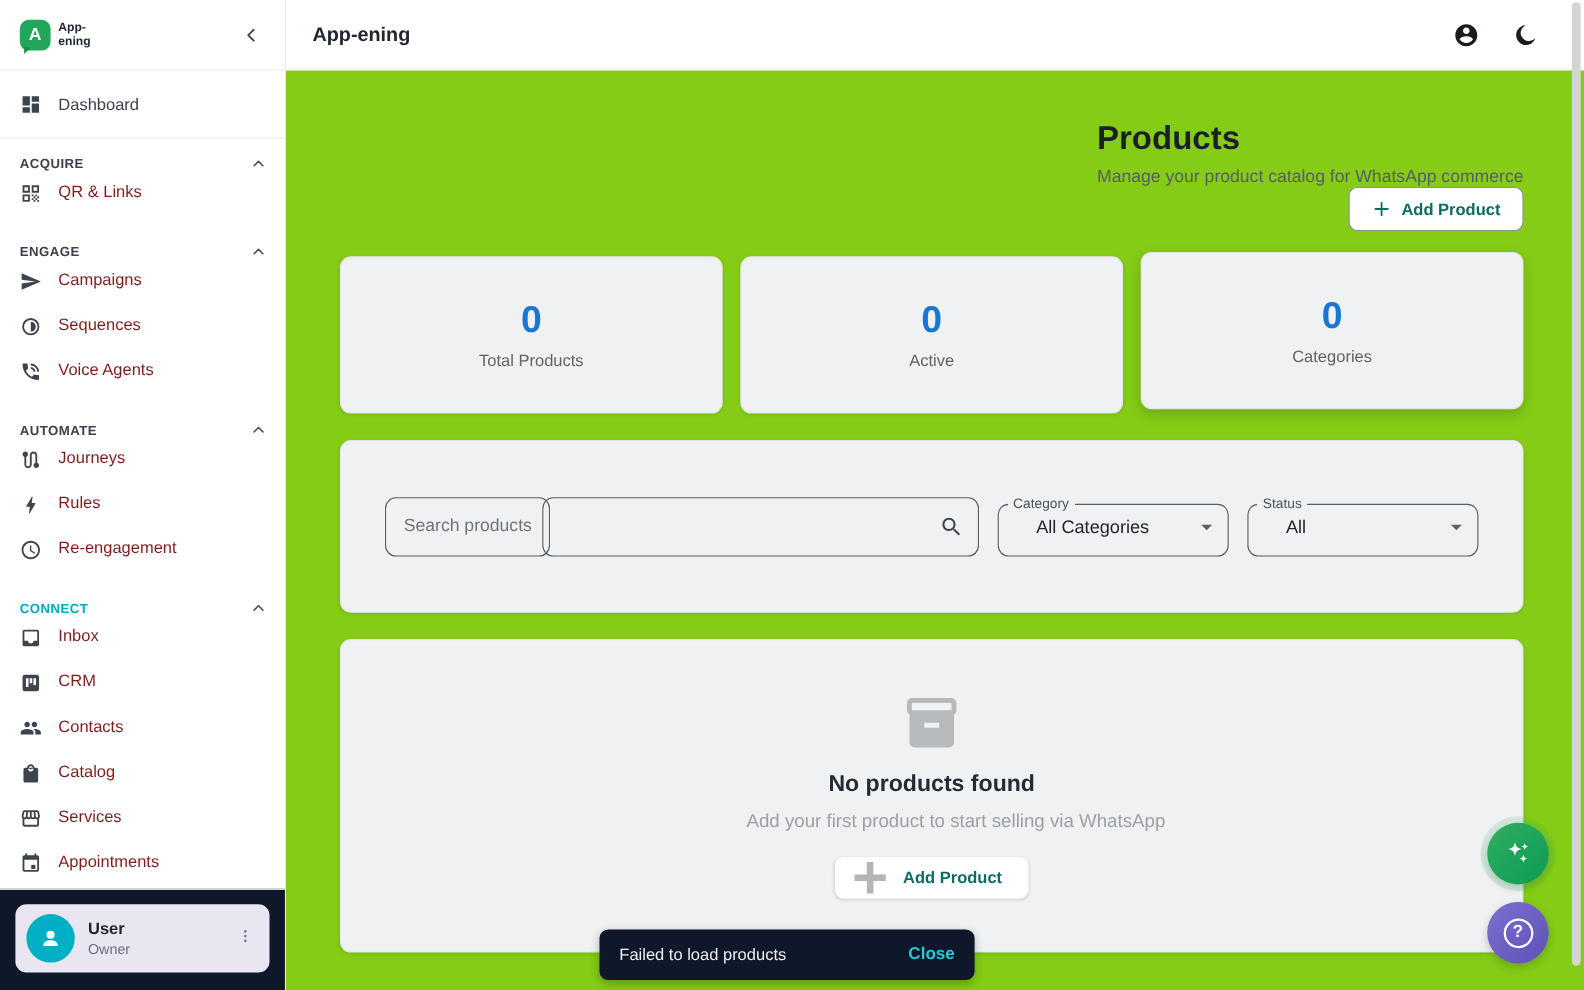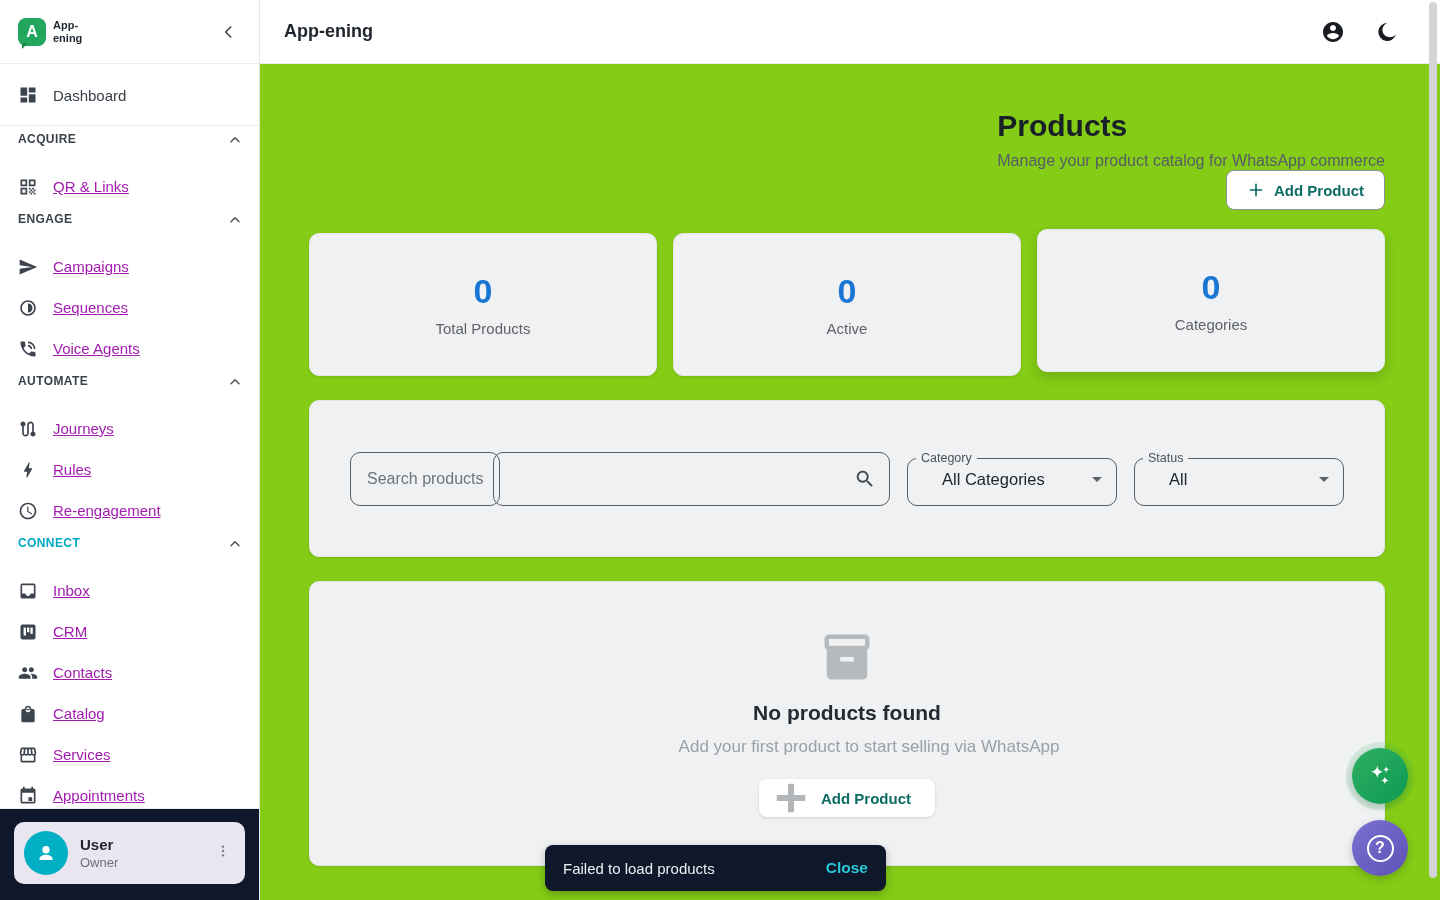--- a/index.html
+++ b/index.html
@@ -13,25 +13,25 @@
   .logo-wrap { display:flex; align-items:center; gap:7px; }
   .logo-badge { position:relative; width:28px; height:28px; background:#21a65b; border-radius:8px; display:flex; align-items:center; justify-content:center; color:#fff; font-weight:700; font-size:16px; }
   .logo-badge::after { content:""; position:absolute; left:4px; bottom:-3px; width:0; height:0; border-left:6px solid #178a4a; border-bottom:6px solid transparent; }
   .logo-text { font-size:11px; font-weight:700; color:#1d2732; line-height:1.1; }
   .collapse-btn { width:28px; height:28px; display:flex; align-items:center; justify-content:center; cursor:pointer; color:#3c434c; }
 
   .sb-nav { flex:1; overflow:hidden; padding-top:11px; }
   .nav-item { height:40px; display:flex; align-items:center; gap:15px; padding:0 16px 0 18px; font-size:15px; color:#39404a; cursor:pointer; }
   .nav-item .ic { width:20px; height:20px; color:#3d444e; flex:none; }
   .sb-divider { border:none; border-top:1px solid #ececee; margin:10px 0 6px 0; }
-  .section-hdr { height:34px; display:flex; justify-content:space-between; padding:0 16px 0 18px; margin-top:5px; }
+  .section-hdr { height:34px; display:flex; align-items:center; justify-content:space-between; padding:0 16px 0 18px; margin-top:5px; }
   .section-hdr .lbl { font-size:12px; font-weight:700; letter-spacing:.4px; color:#3a414b; }
   .section-hdr.connect .lbl { color:#00a9c4; }
   .section-hdr .chev { color:#4b525b; }
-  .nav-item-row { height:41px; display:flex; align-items:center; gap:15px; padding:0 16px 0 18px; font-size:15px; color:#a21caf; cursor:pointer;text-decoration:underline; }
+  .nav-item-row { height:41px; display:flex; align-items:flex-start; gap:15px; padding:0 16px 0 18px; font-size:15px; color:#7f1d1d; cursor:pointer; }
   .nav-item-row .ic { width:20px; height:20px; color:#3d444e; flex:none; }
 
   .sb-footer { border-top:1px solid #ececee; padding:13px 14px 16px 14px; background:#0f172a; }
   .user-card { background:#e9e5f1; border-radius:10px; height:62px; display:flex; align-items:center; padding:0 10px 0 10px; cursor:pointer; }
   .avatar { width:44px; height:44px; border-radius:50%; background:#00afc4; color:#fff; display:flex; align-items:center; justify-content:center; flex:none; }
   .user-meta { margin-left:12px; flex:1; }
   .user-name { font-size:15px; font-weight:700; color:#22262c; }
   .user-role { font-size:13px; color:#6a707a; margin-top:2px; }
   .dots { color:#787e87; padding:4px; cursor:pointer; }
 

